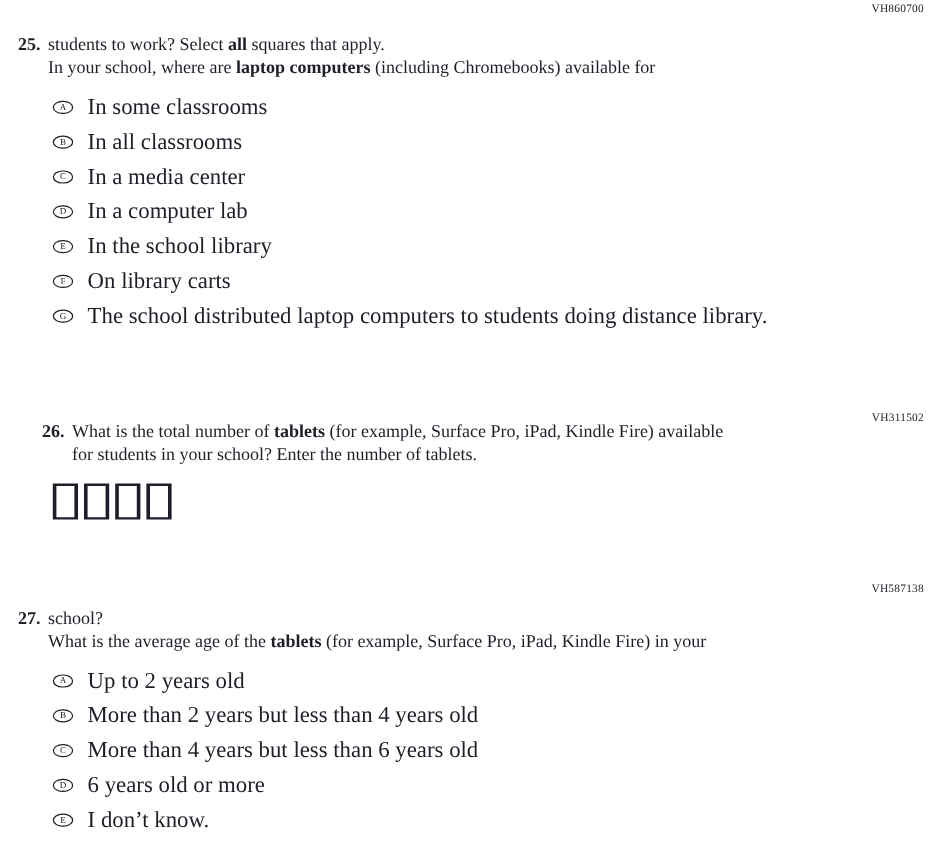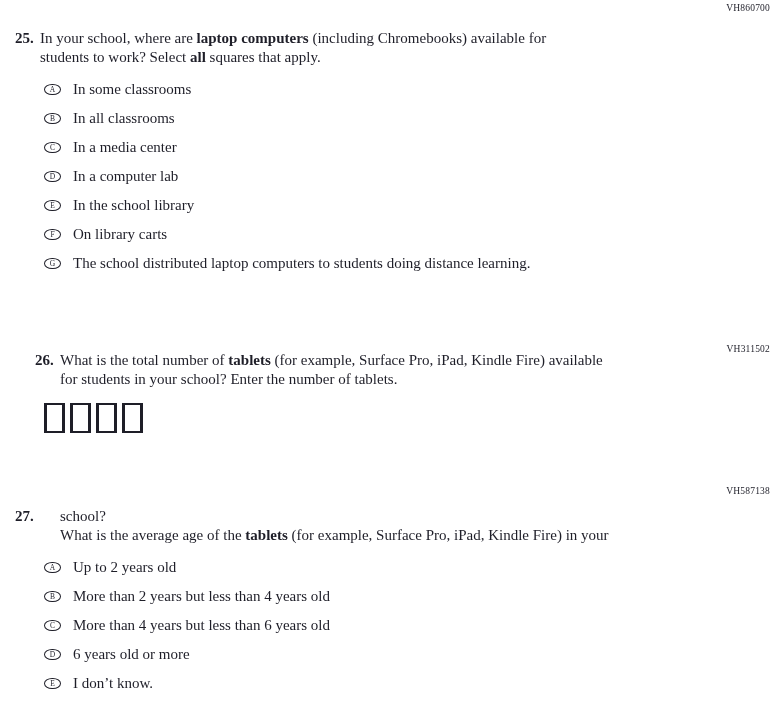--- a/index.html
+++ b/index.html
@@ -23,40 +23,40 @@
   .opts {
     position:absolute; left:44px; display:flex; flex-direction:column; gap:10px;
   }
   .opt { display:flex; align-items:center; gap:12px; height:19px; cursor:default; }
   .oval {
     flex:none; width:15px; height:9.5px;
     border:1.2px solid var(--ink,#1e1e28); border-radius:50%;
     display:flex; align-items:center; justify-content:center;
   }
   .oval-letter { font-size:7.5px; line-height:7px; transform:translateY(-0.5px); }
-  .opt-label { font-size:15px; line-height:19px; white-space:nowrap; }
+  .opt-label { font-size:19px; line-height:19px; white-space:nowrap; }
   .dboxes { position:absolute; left:44px; display:flex; gap:5px; }
   .dbox {
     width:15px; height:26px; background:#ffffff;
     border:2px solid var(--ink,#1e1e28);
     border-left-width:3.5px; border-right-width:3.5px;
   }
 </style>
 </head>
 <body>
 
 <div class="page">
 
   <div class="code" style="top:3px;">VH860700</div>
 
   <div class="qblock" style="top:29px;">
     <div class="qnum">25.</div>
     <div class="qtext">
+      <div><span>students to work? Select </span><span class="b">all</span><span> squares that apply.</span></div>
       <div><span>In your school, where are </span><span class="b">laptop computers</span><span> (including Chromebooks) available for</span></div>
-      <div><span>students to work? Select </span><span class="b">all</span><span> squares that apply.</span></div>
     </div>
   </div>
 
   <div class="opts" style="top:80px;">
     <div class="opt">
       <span class="oval">
           <span class="oval-letter">A</span>
         </span>
       <span class="opt-label">In some classrooms</span>
     </div>
@@ -87,21 +87,21 @@
     <div class="opt">
       <span class="oval">
           <span class="oval-letter">F</span>
         </span>
       <span class="opt-label">On library carts</span>
     </div>
     <div class="opt">
       <span class="oval">
           <span class="oval-letter">G</span>
         </span>
-      <span class="opt-label">The school distributed laptop computers to students doing distance learning.</span>
+      <span class="opt-label">The school distributed laptop computers to students doing distance library.</span>
     </div>
   </div>
 
   <div class="code" style="top:344px;">VH311502</div>
 
   <div class="qblock" style="top:351px;margin-left:20px;">
     <div class="qnum">26.</div>
     <div class="qtext">
       <div><span>What is the total number of </span><span class="b">tablets</span><span> (for example, Surface Pro, iPad, Kindle Fire) available</span></div>
       <div>for students in your school? Enter the number of tablets.</div>
@@ -110,21 +110,21 @@
 
   <div class="dboxes" style="top:403px;">
       <div class="dbox"></div>
       <div class="dbox"></div>
       <div class="dbox"></div>
       <div class="dbox"></div>
     </div>
 
   <div class="code" style="top:486px;">VH587138</div>
 
-  <div class="qblock" style="top:507px;gap:20px;">
+  <div class="qblock" style="top:507px;">
     <div class="qnum">27.</div>
     <div class="qtext">
       <div>school?</div>
       <div><span>What is the average age of the </span><span class="b">tablets</span><span> (for example, Surface Pro, iPad, Kindle Fire) in your</span></div>
     </div>
   </div>
 
   <div class="opts" style="top:558px;">
     <div class="opt">
       <span class="oval">

